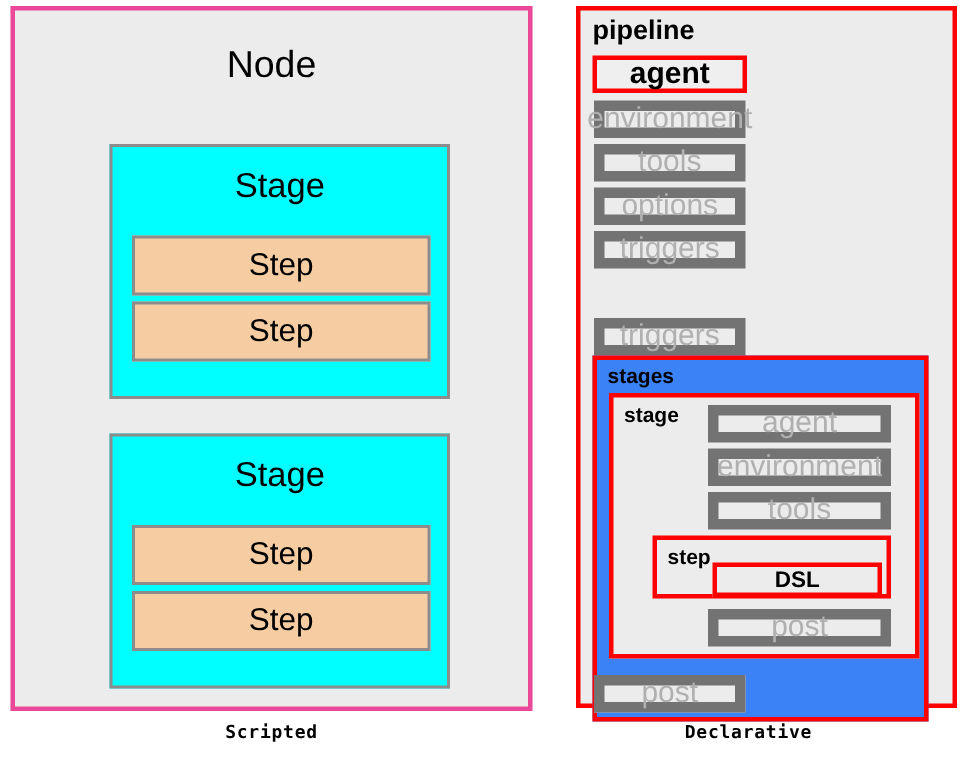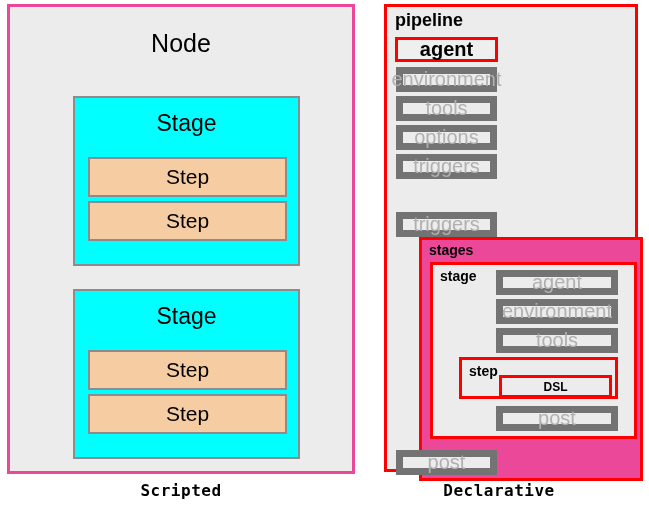--- a/index.html
+++ b/index.html
@@ -54,21 +54,21 @@
     color: #000;
   }
   .step-1 { left: 13px; top: 59px;  width: 199px; height: 40px; }
   .step-2 { left: 13px; top: 103px; width: 199px; height: 40px; }
 
   .panel-caption {
     position: absolute;
     text-align: center;
     font-family: "DejaVu Sans Mono", "Liberation Mono", monospace;
     font-weight: bold;
-    font-size: 16px;
+    font-size: 12px;
     color: #000;
     letter-spacing: 0.5px;
   }
   #scripted-caption   { left: 7px;   top: 481px; width: 348px; }
   #declarative-caption{ left: 372px; top: 481px; width: 254px; }
 
   
   #pipeline-box {
     left: 384px; top: 4px; width: 254px; height: 468px;
     background: #ececec;
@@ -108,22 +108,21 @@
   #d-options     { left: 9px;  top: 118px; width: 101px; height: 25px; text-align: right; }
   #d-triggers    { left: 9px;  top: 147px; width: 101px; height: 25px; }
   #d-parameters  { left: 9px;  top: 176px; width: 101px; height: 25px; }
   #d-libraries   { left: 9px;  top: 205px; width: 101px; height: 25px; }
   #d-post-pipeline { left: 9px; top: 443px; width: 101px; height: 25px; }
 
   
   #stages-box {
     left: 8px; top: 230px; width: 224px; height: 244px;
     border: 3px solid #ff0000;
-    background: #ec4899;
-    margin-left: 24px;
+    background: #3b82f6;
   }
   #stages-title {
     position: absolute;
     left: 7px; top: 2px;
     font-size: 14px;
     font-weight: bold;
     color: #000;
   }
   #stage-box {
     left: 8px; top: 22px; width: 207px; height: 177px;
@@ -156,21 +155,21 @@
     font-size: 14px;
     font-weight: bold;
     color: #000;
   }
   #dsl-box {
     left: 37px; top: 15px; width: 113px; height: 23px;
     border: 3px solid #ff0000;
     background: #ececec;
     font-weight: bold;
     color: #000;
-    font-size: 12px;
+    font-size: 15px;
   }
 </style>
 </head>
 <body>
 
 <div class="abs" id="scripted-panel">
 
   <div id="node-title">Node</div>
 
   <div class="abs stage-box" id="stage-box-1">

